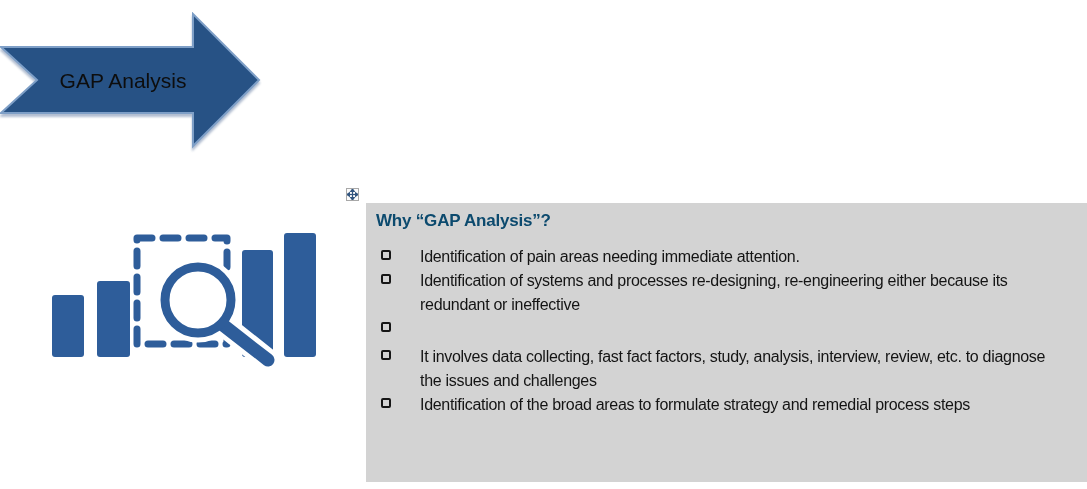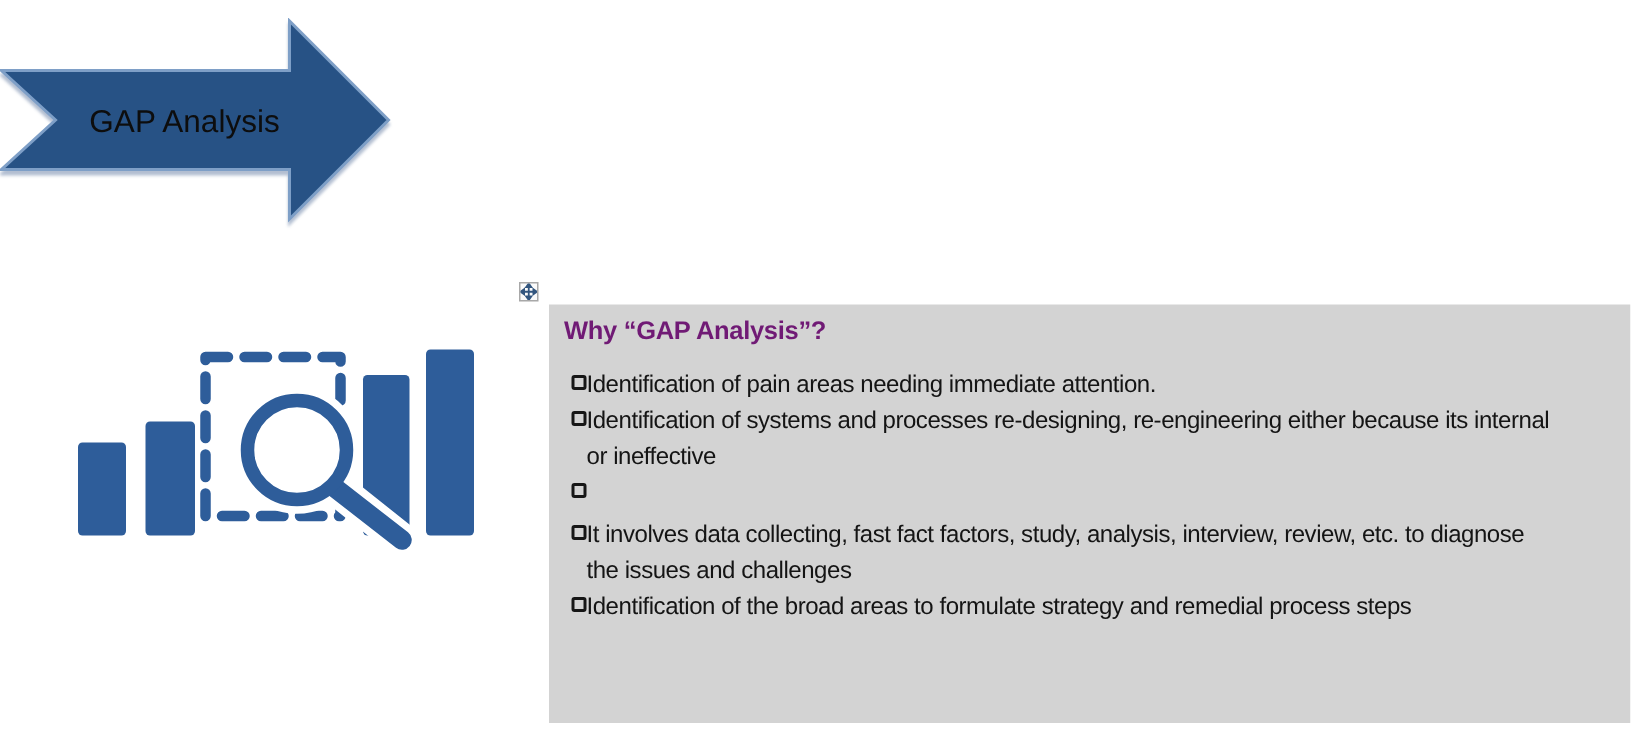--- a/index.html
+++ b/index.html
@@ -25,28 +25,28 @@
 
   
   .move-handle{position:absolute;left:346px;top:188px;width:13px;height:13px;
     background:#fbfbfb;border:1px solid #a8a8a8;display:flex;align-items:center;
     justify-content:center;}
 
   
   .panel{position:absolute;left:366px;top:203px;width:721px;height:279px;
     background:var(--panel-bg);padding:6px 14px 0 10px;color:var(--text-color);}
   .section-heading{font-size:17px;font-weight:bold;line-height:23px;
-    letter-spacing:-0.2px;color:#701a75;}
+    letter-spacing:-0.2px;color:#0c4a6e;}
   .bullets{margin-top:13px;}
   .section + .section{margin-top:9px;}
   .bullet{display:flex;align-items:flex-start;font-size:16px;line-height:24px;
     letter-spacing:-0.3px;}
   .marker{flex:none;width:10px;height:10px;border:2px solid #161616;
     border-radius:2px;margin:5px 0 0 5px;background:transparent;}
-  .bullet-text{max-width:645px;}
+  .bullet-text{margin-left:29px;max-width:645px;}
 </style>
 </head>
 <body>
 
 <div class="stage">
 
   <svg class="arrow-banner" viewBox="0 0 262 138" xmlns="http://www.w3.org/2000/svg">
     <polygon points="1,35 193,35 193,2 259,68 193,134 193,101 1,101 37,68" fill="var(--arrow-fill)" stroke="var(--arrow-outline)" stroke-width="2"></polygon>
     <text x="123" y="76" text-anchor="middle">GAP Analysis</text>
   </svg>
@@ -87,21 +87,21 @@
     <div id="panel-sections">
         <div class="section">
           <div class="section-heading">Why “GAP Analysis”?</div>
           <div class="bullets">
             <div class="bullet">
               <span class="marker"></span>
               <span class="bullet-text">Identification of pain areas needing immediate attention.</span>
             </div>
             <div class="bullet">
               <span class="marker"></span>
-              <span class="bullet-text">Identification of systems and processes re-designing, re-engineering either because its internal or ineffective</span>
+              <span class="bullet-text">Identification of systems and processes re-designing, re-engineering either because its redundant or ineffective</span>
             </div>
             <div class="bullet">
               <span class="marker"></span>
             </div>
           </div>
         </div>
         <div class="section">
           <div class="bullets">
             <div class="bullet">
               <span class="marker"></span>

